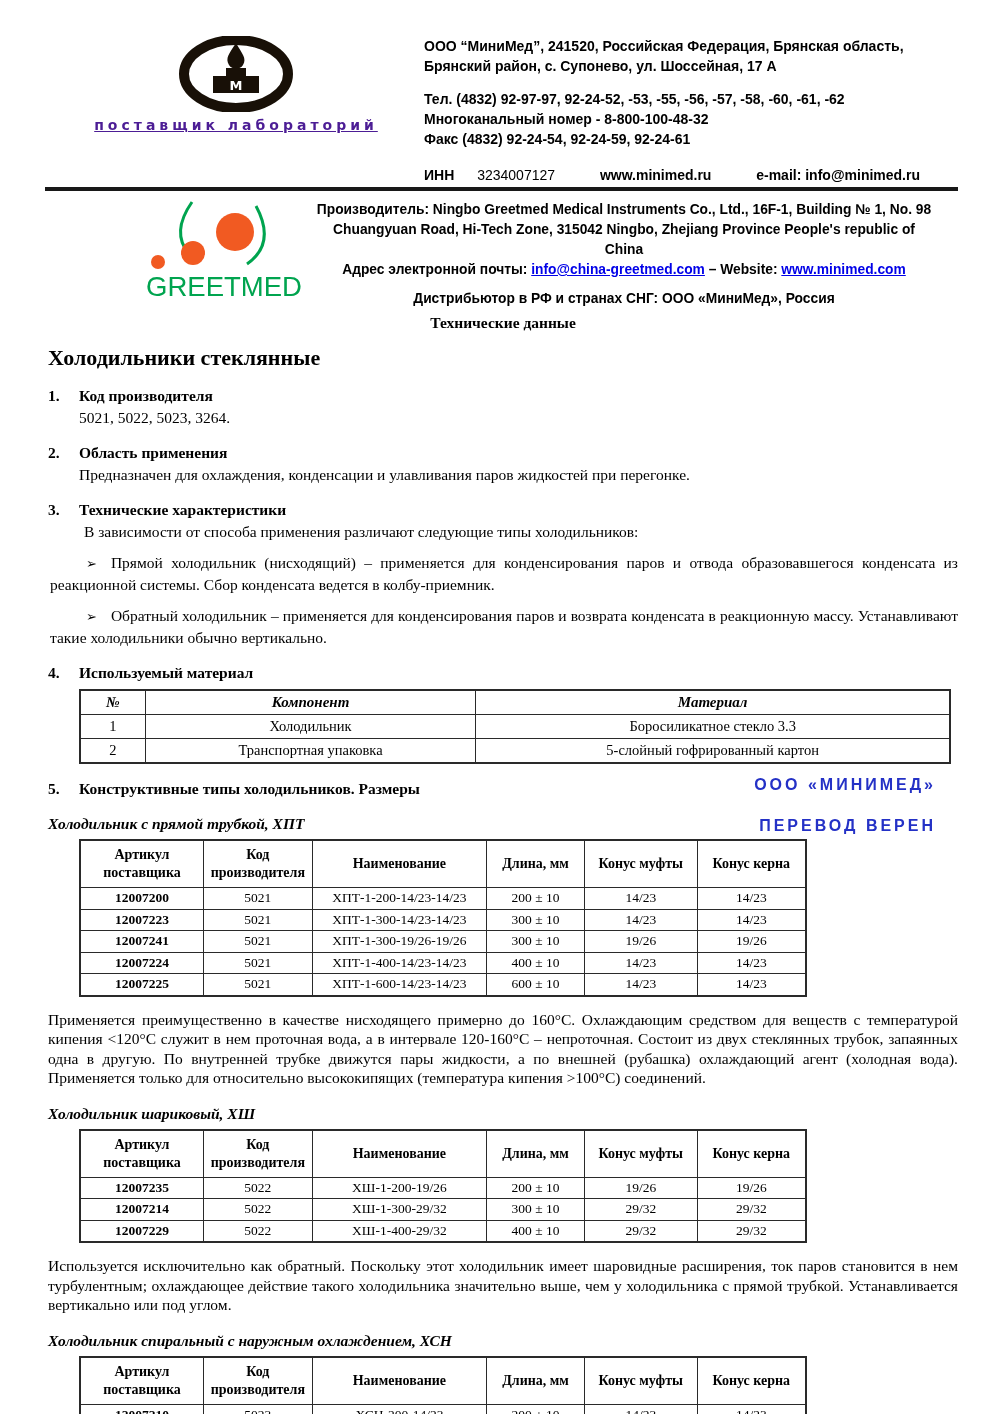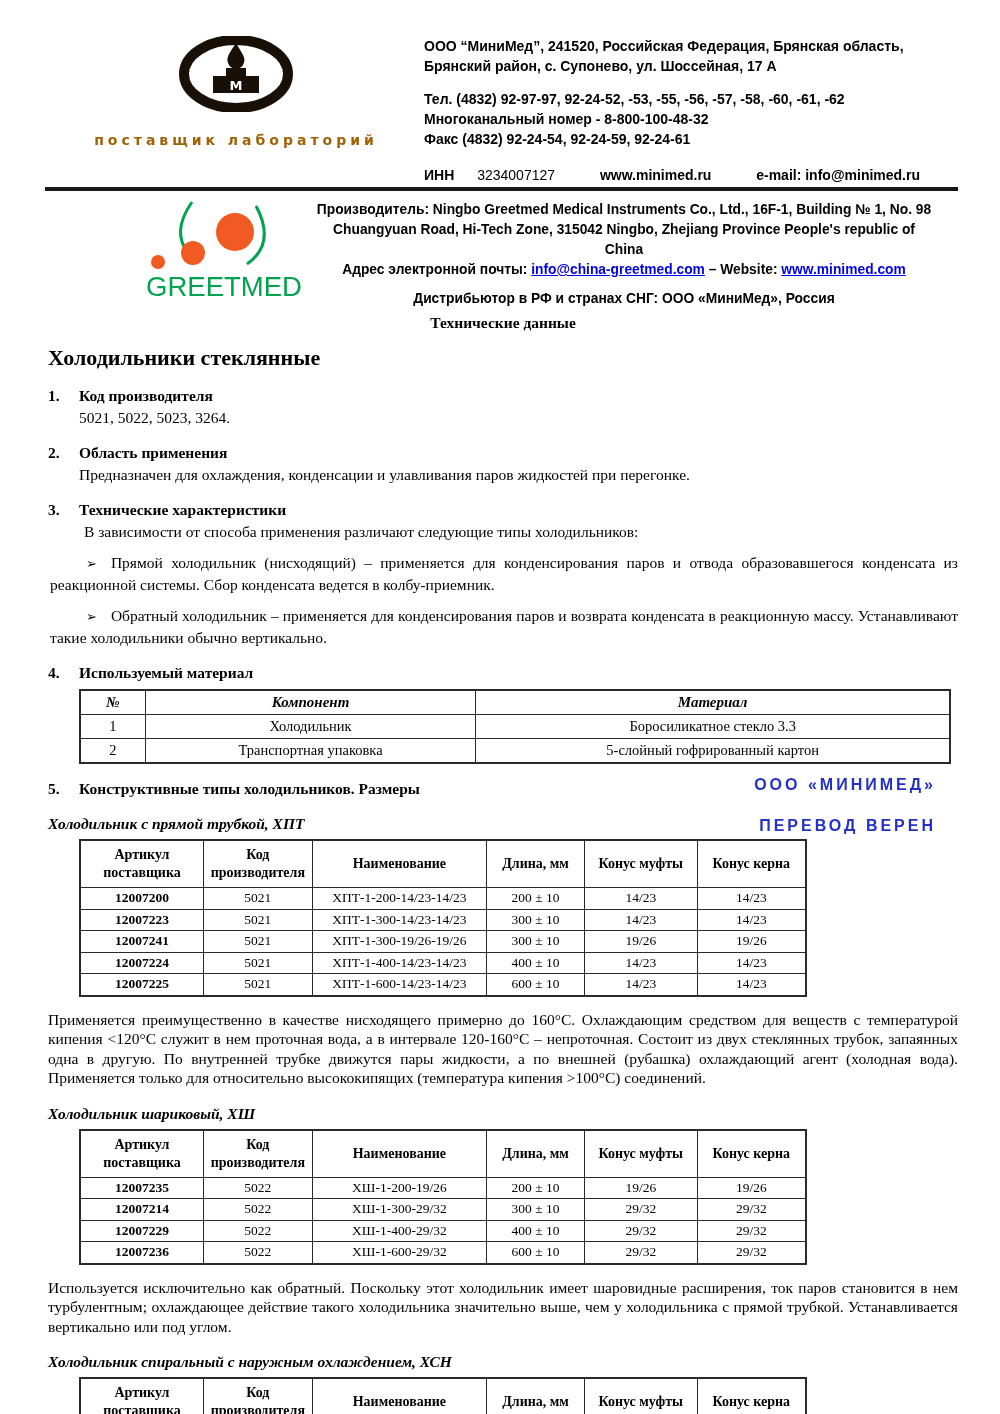--- a/index.html
+++ b/index.html
@@ -9,22 +9,22 @@
     background:#ffffff; overflow:hidden; color:#000;
     font-family:"Liberation Serif", serif;
   }
 
   
   .logo-wrap { position:absolute; left:92px; top:36px; width:288px; text-align:center; }
   .emblem { display:block; margin:0 auto; }
   .brand-line { margin-top:2px; font-family:"DejaVu Sans", sans-serif; font-weight:bold;
                 font-size:40px; line-height:42px; letter-spacing:1px; color:#181007; white-space:nowrap; }
   .brand-line sup { font-size:15px; vertical-align:22px; }
-  .tagline { margin-top:20px; font-family:"DejaVu Sans", sans-serif; font-weight:bold;
-             font-size:14px; letter-spacing:4px; color:#a16207; white-space:nowrap; }
+  .tagline { margin-top:5px; font-family:"DejaVu Sans", sans-serif; font-weight:bold;
+             font-size:14px; letter-spacing:4px; color:#4c1d95; white-space:nowrap;text-decoration:underline; }
 
   .contact { position:absolute; left:424px; top:36px; width:496px;
              font-family:"Liberation Sans", sans-serif; font-weight:bold; font-size:14px; line-height:20px; }
   .contact .block2 { margin-top:13px; }
   .inn-row { display:flex; justify-content:space-between; margin-top:16px; }
   .inn-row .thin { font-weight:normal;margin-left:19px; }
 
   .divider { position:absolute; left:45px; top:187px; width:913px; height:4px; background:#181818; }
 
   .greetmed { position:absolute; left:146px; top:196px; }
@@ -277,28 +277,20 @@
             <td>29/32</td>
           </tr>
           <tr>
             <td>12007229</td>
             <td>5022</td>
             <td>ХШ-1-400-29/32</td>
             <td>400 ± 10</td>
             <td>29/32</td>
             <td>29/32</td>
           </tr>
-          <tr>
-            <td>12007236</td>
-            <td>5022</td>
-            <td>ХШ-1-600-29/32</td>
-            <td>600 ± 10</td>
-            <td>29/32</td>
-            <td>29/32</td>
-          </tr>
         </tbody>
       </table>
     <p class="note">Используется исключительно как обратный. Поскольку этот холодильник имеет шаровидные расширения, ток паров становится в нем турбулентным; охлаждающее действие такого холодильника значительно выше, чем у холодильника с прямой трубкой. Устанавливается вертикально или под углом.</p>
 
     <div class="tbl-title-row">
       <span class="tbl-title">Холодильник спиральный с наружным охлаждением, ХСН</span>
     </div>
     <table class="ptable">
         <thead>
           <tr>

